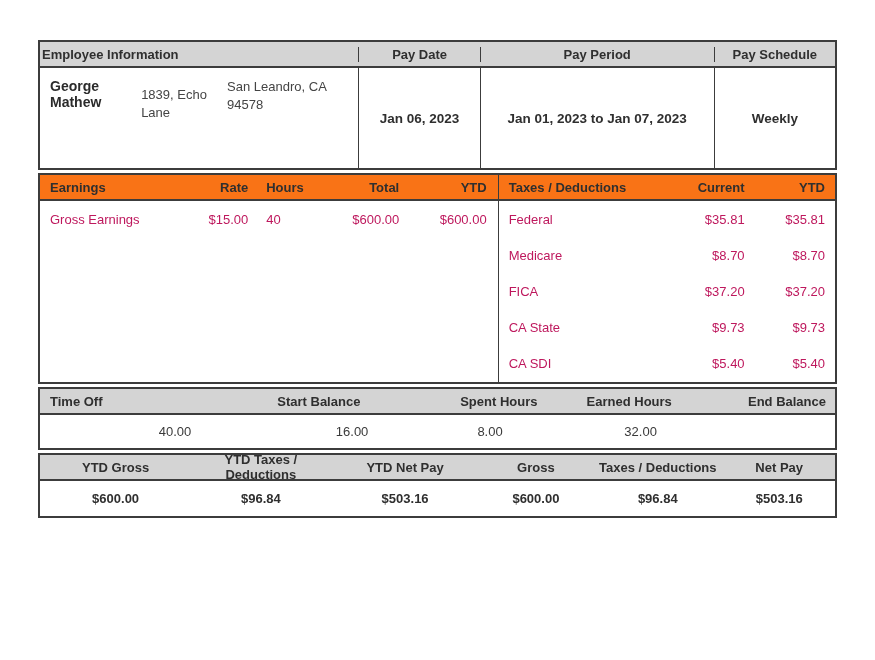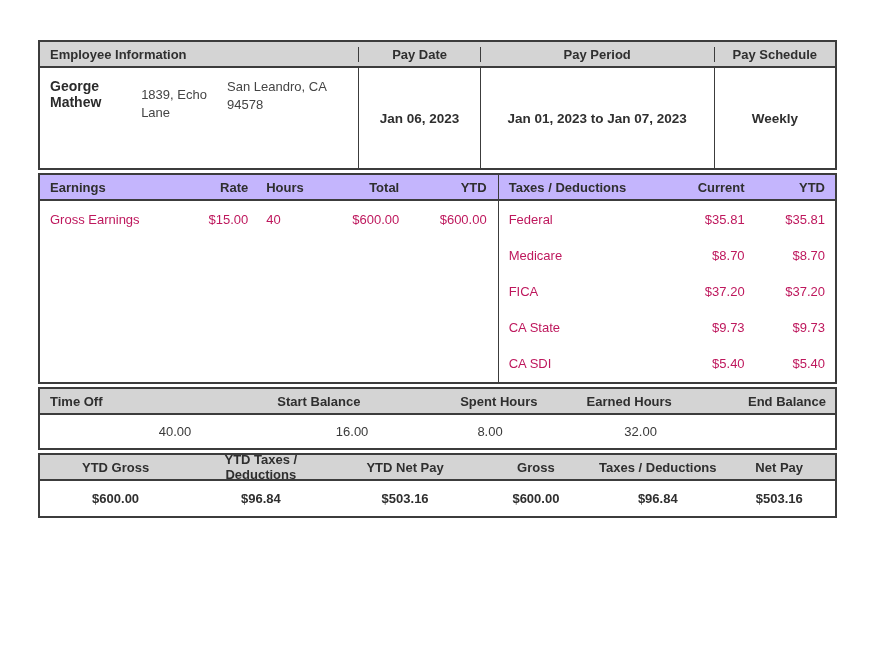--- a/index.html
+++ b/index.html
@@ -20,37 +20,37 @@
   .stmt-check { font-size:13.5px; color:#444; margin-top:5px; }
   .stmt-check .num { font-weight:bold; color:#222; }
   
   .sec { border:2px solid #3c3c3c; margin-bottom:3px; }
   .hrow { background:#d4d4d4; display:flex; align-items:center; height:24px;
           border-bottom:2px solid #3c3c3c; font-weight:bold; font-size:13px; color:#2f2f2f; }
   .brow { display:flex; font-size:13px; }
   .cell { box-sizing:border-box; }
   .vline { border-left:1px solid #3c3c3c; }
   
-  .a1 { width:40.05%; padding-left:10px; }
+  .a1 { width:40.05%; padding-left:2px; }
   .a2 { width:15.27%; text-align:center; justify-content:center; }
   .a3 { width:29.41%; text-align:center; justify-content:center; }
   .a4 { flex:1; text-align:center; justify-content:center; }
   .a-body { height:100px; }
   .a-body .cell { display:flex; flex-direction:row; justify-content:center; }
   .emp-cell { justify-content:flex-start !important; padding:10px 10px 0 10px; }
   .emp-name { font-size:14px; font-weight:bold; color:#2b2b2b; }
   .emp-ssn  { font-size:13.5px; font-style:italic; color:#555; margin-top:1px; }
   .emp-addr { font-size:13px; color:#444; line-height:1.35; }
   .emp-addr.first { margin-top:8px; }
   .bold-center { font-weight:bold; font-size:13.5px; color:#2f2f2f; align-items:center; }
   
   .secb { display:flex; }
   .sub-left  { width:57.57%; border-right:1px solid #3c3c3c; }
   .sub-right { flex:1; }
-  .sub-h { background:#c4b5fd; display:flex; align-items:center; height:24px;
+  .sub-h { background:#f97316; display:flex; align-items:center; height:24px;
            border-bottom:2px solid #3c3c3c; font-weight:bold; font-size:13px; color:#2f2f2f; }
   .sub-b { height:181px; }
   .rrow { display:flex; align-items:center; height:36px; font-size:13px; color:#be185d; }
   .e-label { width:36%; padding-left:10px; }
   .e-rate  { width:9.5%; text-align:right; }
   .e-hours { width:12%; padding-left:18px; }
   .e-total { width:21%; text-align:right; }
   .e-ytd   { flex:1; text-align:right; padding-right:11px; }
   .t-label { flex:1; padding-left:10px; }
   .t-cur   { width:27%; text-align:right; padding-right:8px; }

